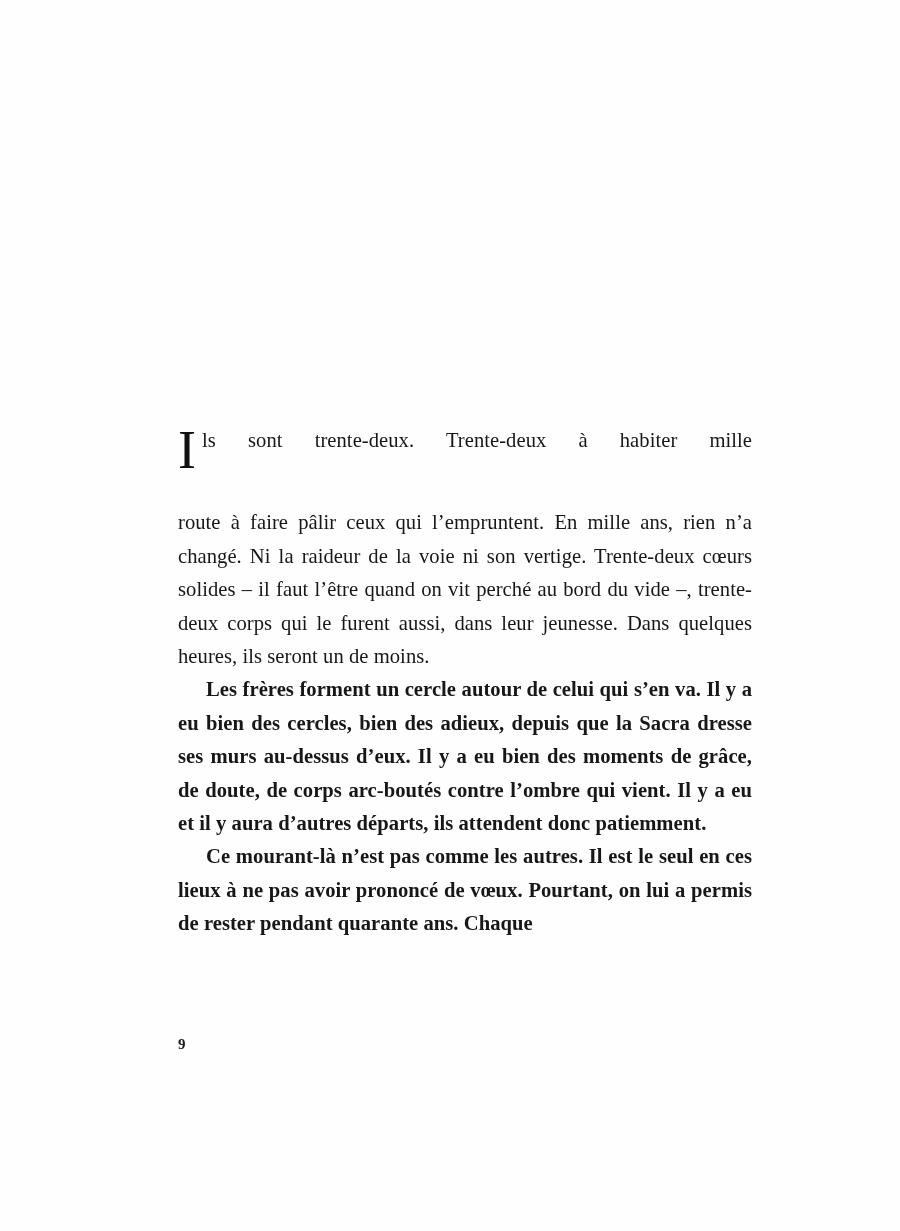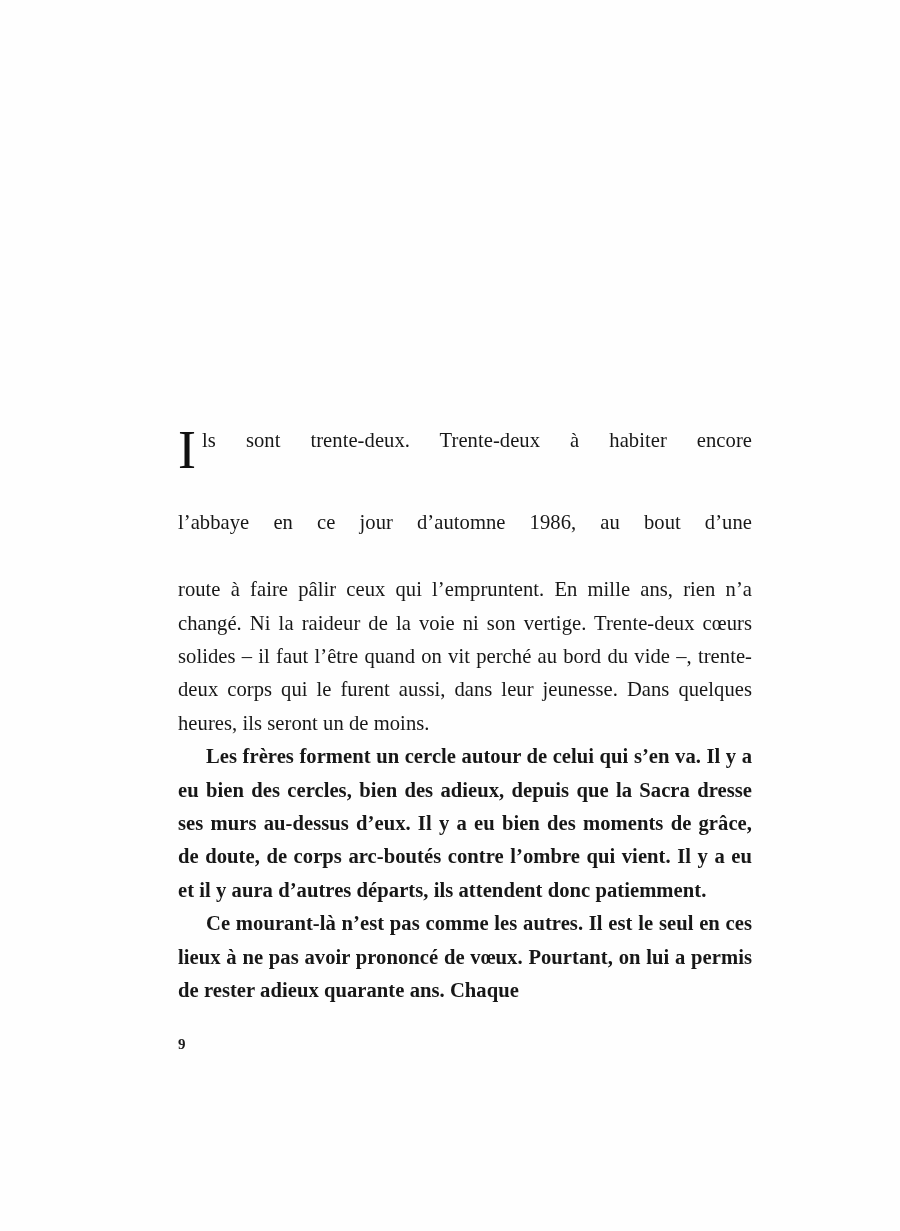--- a/index.html
+++ b/index.html
@@ -87,26 +87,25 @@
 </style>
 </head>
 <body>
 
 <div class="page">
 
   <div class="text-block">
 
     <p class="opening">
       <span class="dropcap">I</span>
-      <span class="l1 just-line">ls sont trente-deux. Trente-deux à habiter encore</span>
-      <span class="l2 just-line">l’abbaye en ce jour d’automne 1986, au bout d’une</span>
+      <span class="l1 just-line">ls sont trente-deux. Trente-deux à habiter mille</span>
       <span>route à faire pâlir ceux qui l’empruntent. En mille ans, rien n’a changé. Ni la raideur de la voie ni son vertige. Trente-deux cœurs solides – il faut l’être quand on vit perché au bord du vide –, trente-deux corps qui le furent aussi, dans leur jeunesse. Dans quelques heures, ils seront un de moins.</span>
     </p>
 
     <p class="indent">Les frères forment un cercle autour de celui qui s’en va. Il y a eu bien des cercles, bien des adieux, depuis que la Sacra dresse ses murs au-dessus d’eux. Il y a eu bien des moments de grâce, de doute, de corps arc-boutés contre l’ombre qui vient. Il y a eu et il y aura d’autres départs, ils attendent donc patiemment.</p>
 
-    <p class="indent">Ce mourant-là n’est pas comme les autres. Il est le seul en ces lieux à ne pas avoir prononcé de vœux. Pourtant, on lui a permis de rester adieux quarante ans. Chaque</p>
+    <p class="indent">Ce mourant-là n’est pas comme les autres. Il est le seul en ces lieux à ne pas avoir prononcé de vœux. Pourtant, on lui a permis de rester pendant quarante ans. Chaque</p>
 
   </div>
 
   <div class="folio">9</div>
 
 </div>
 
 </body></html>

